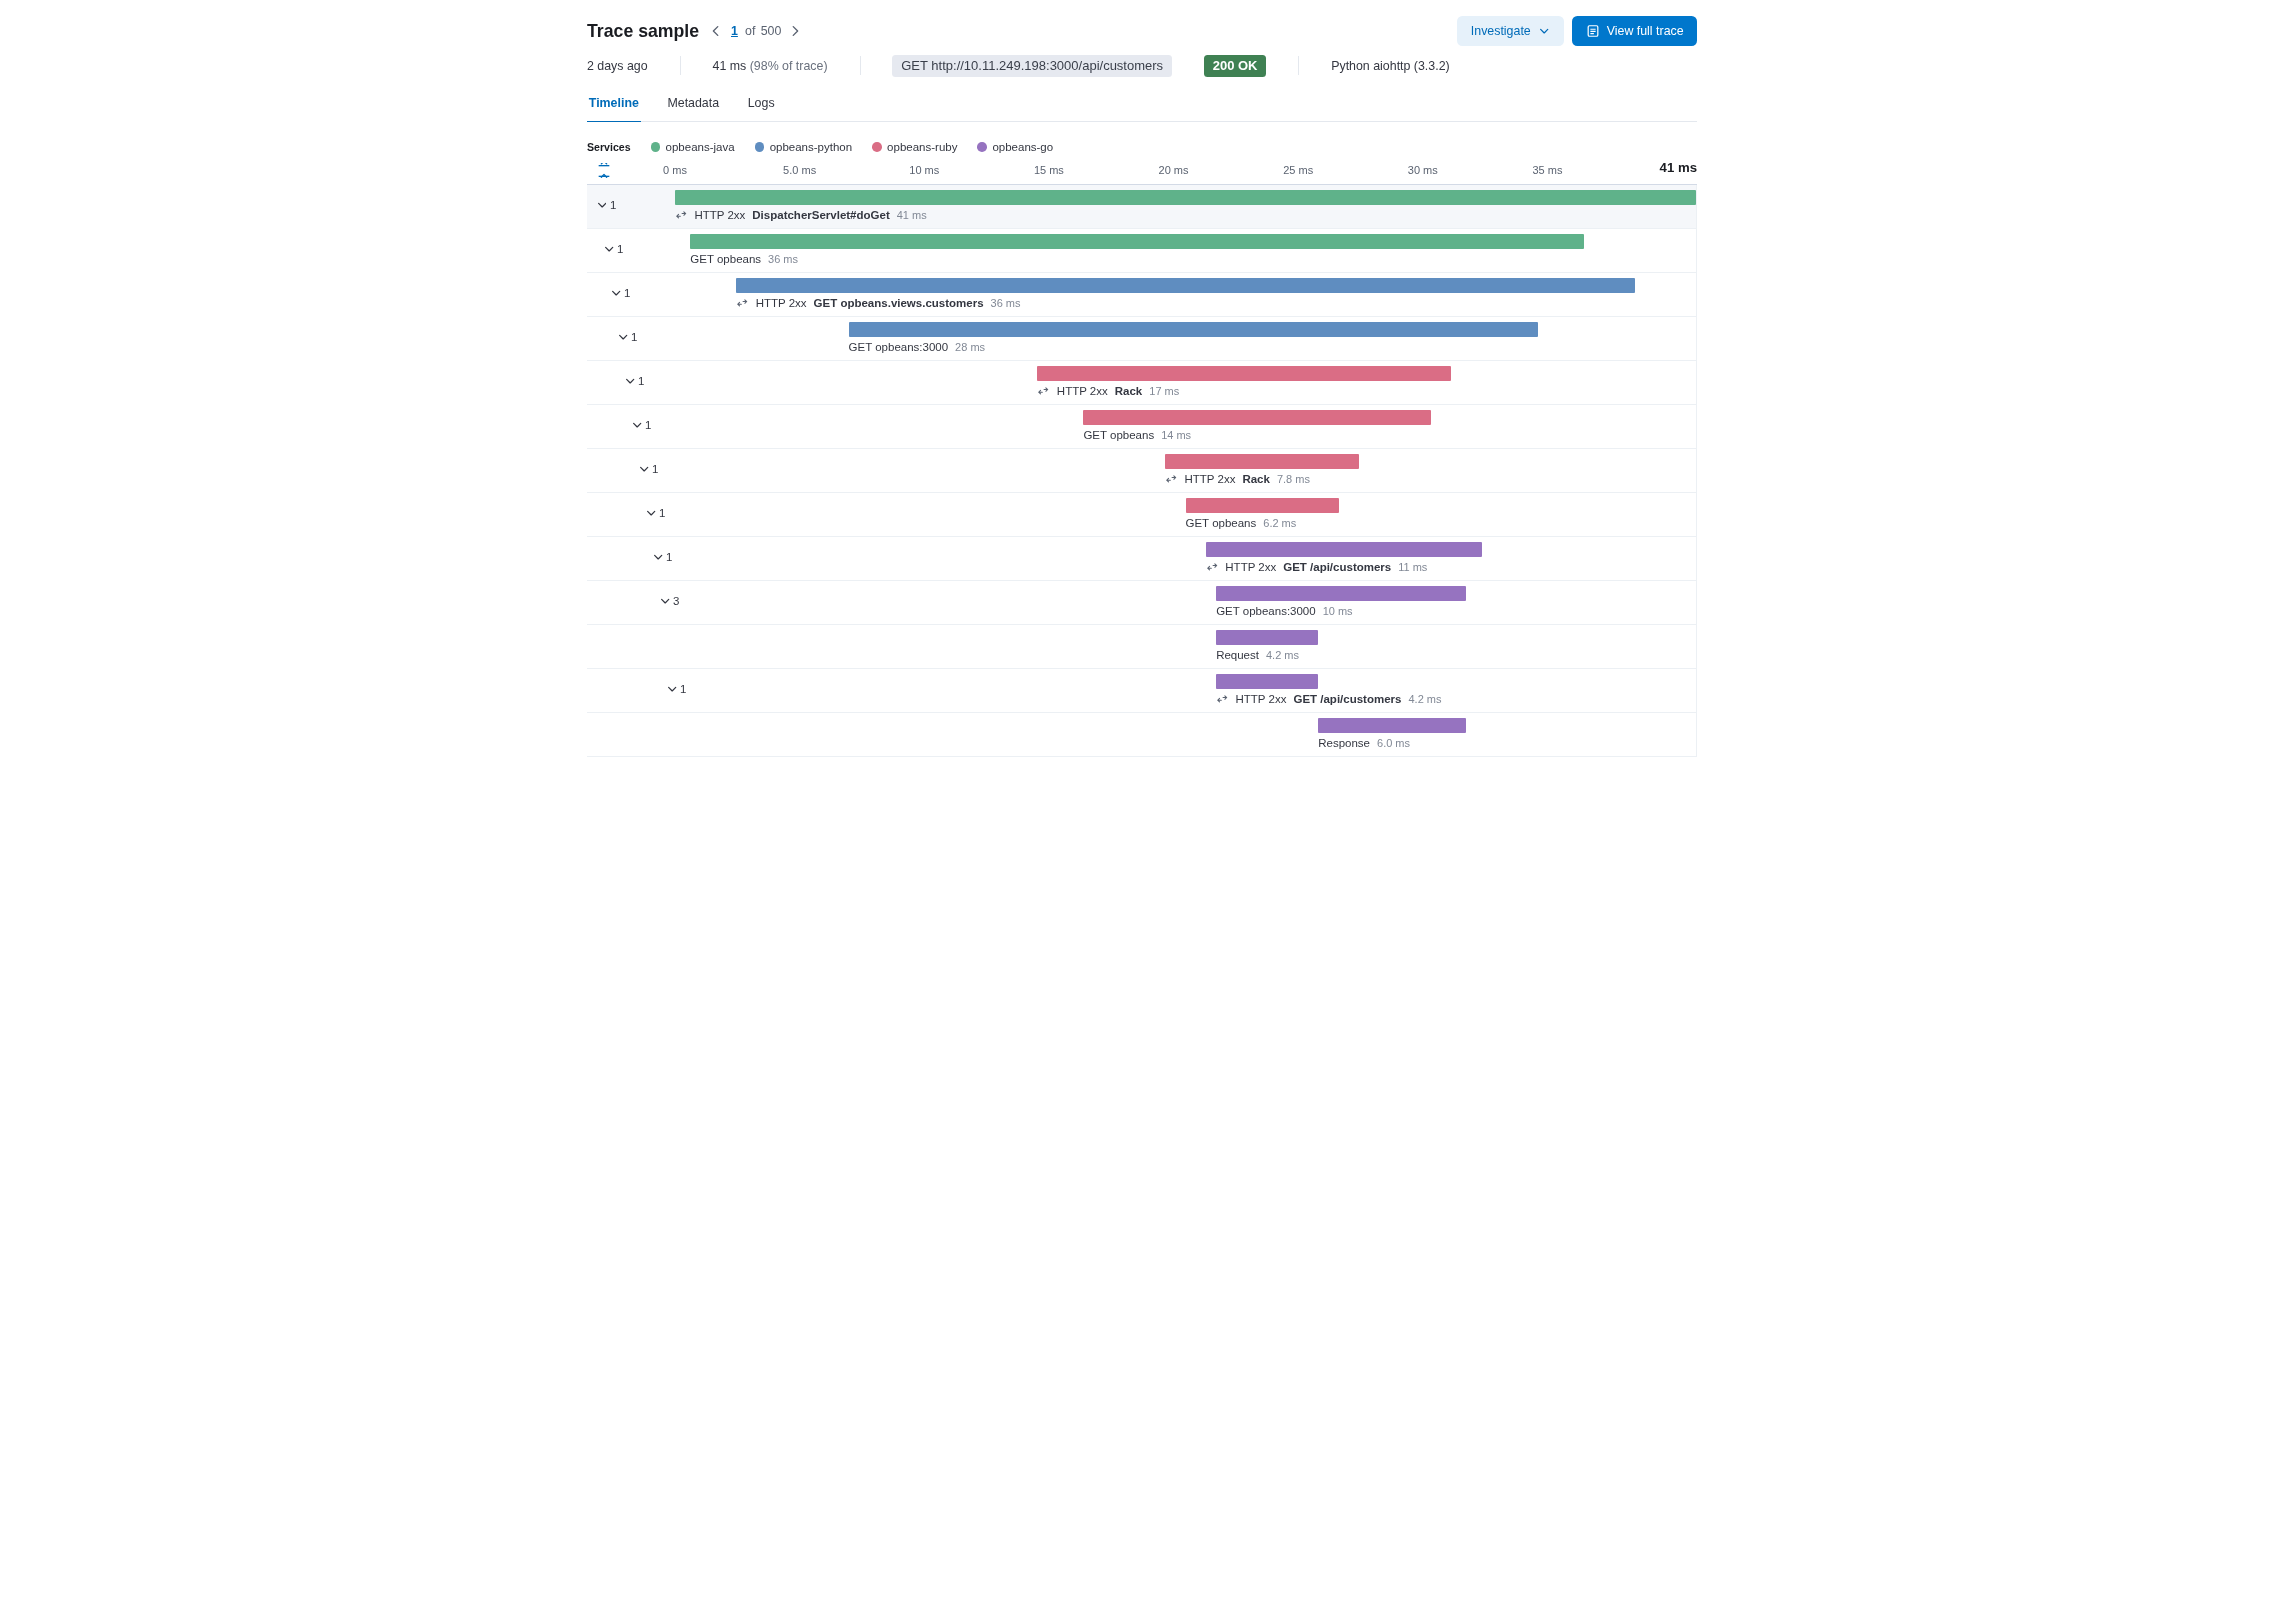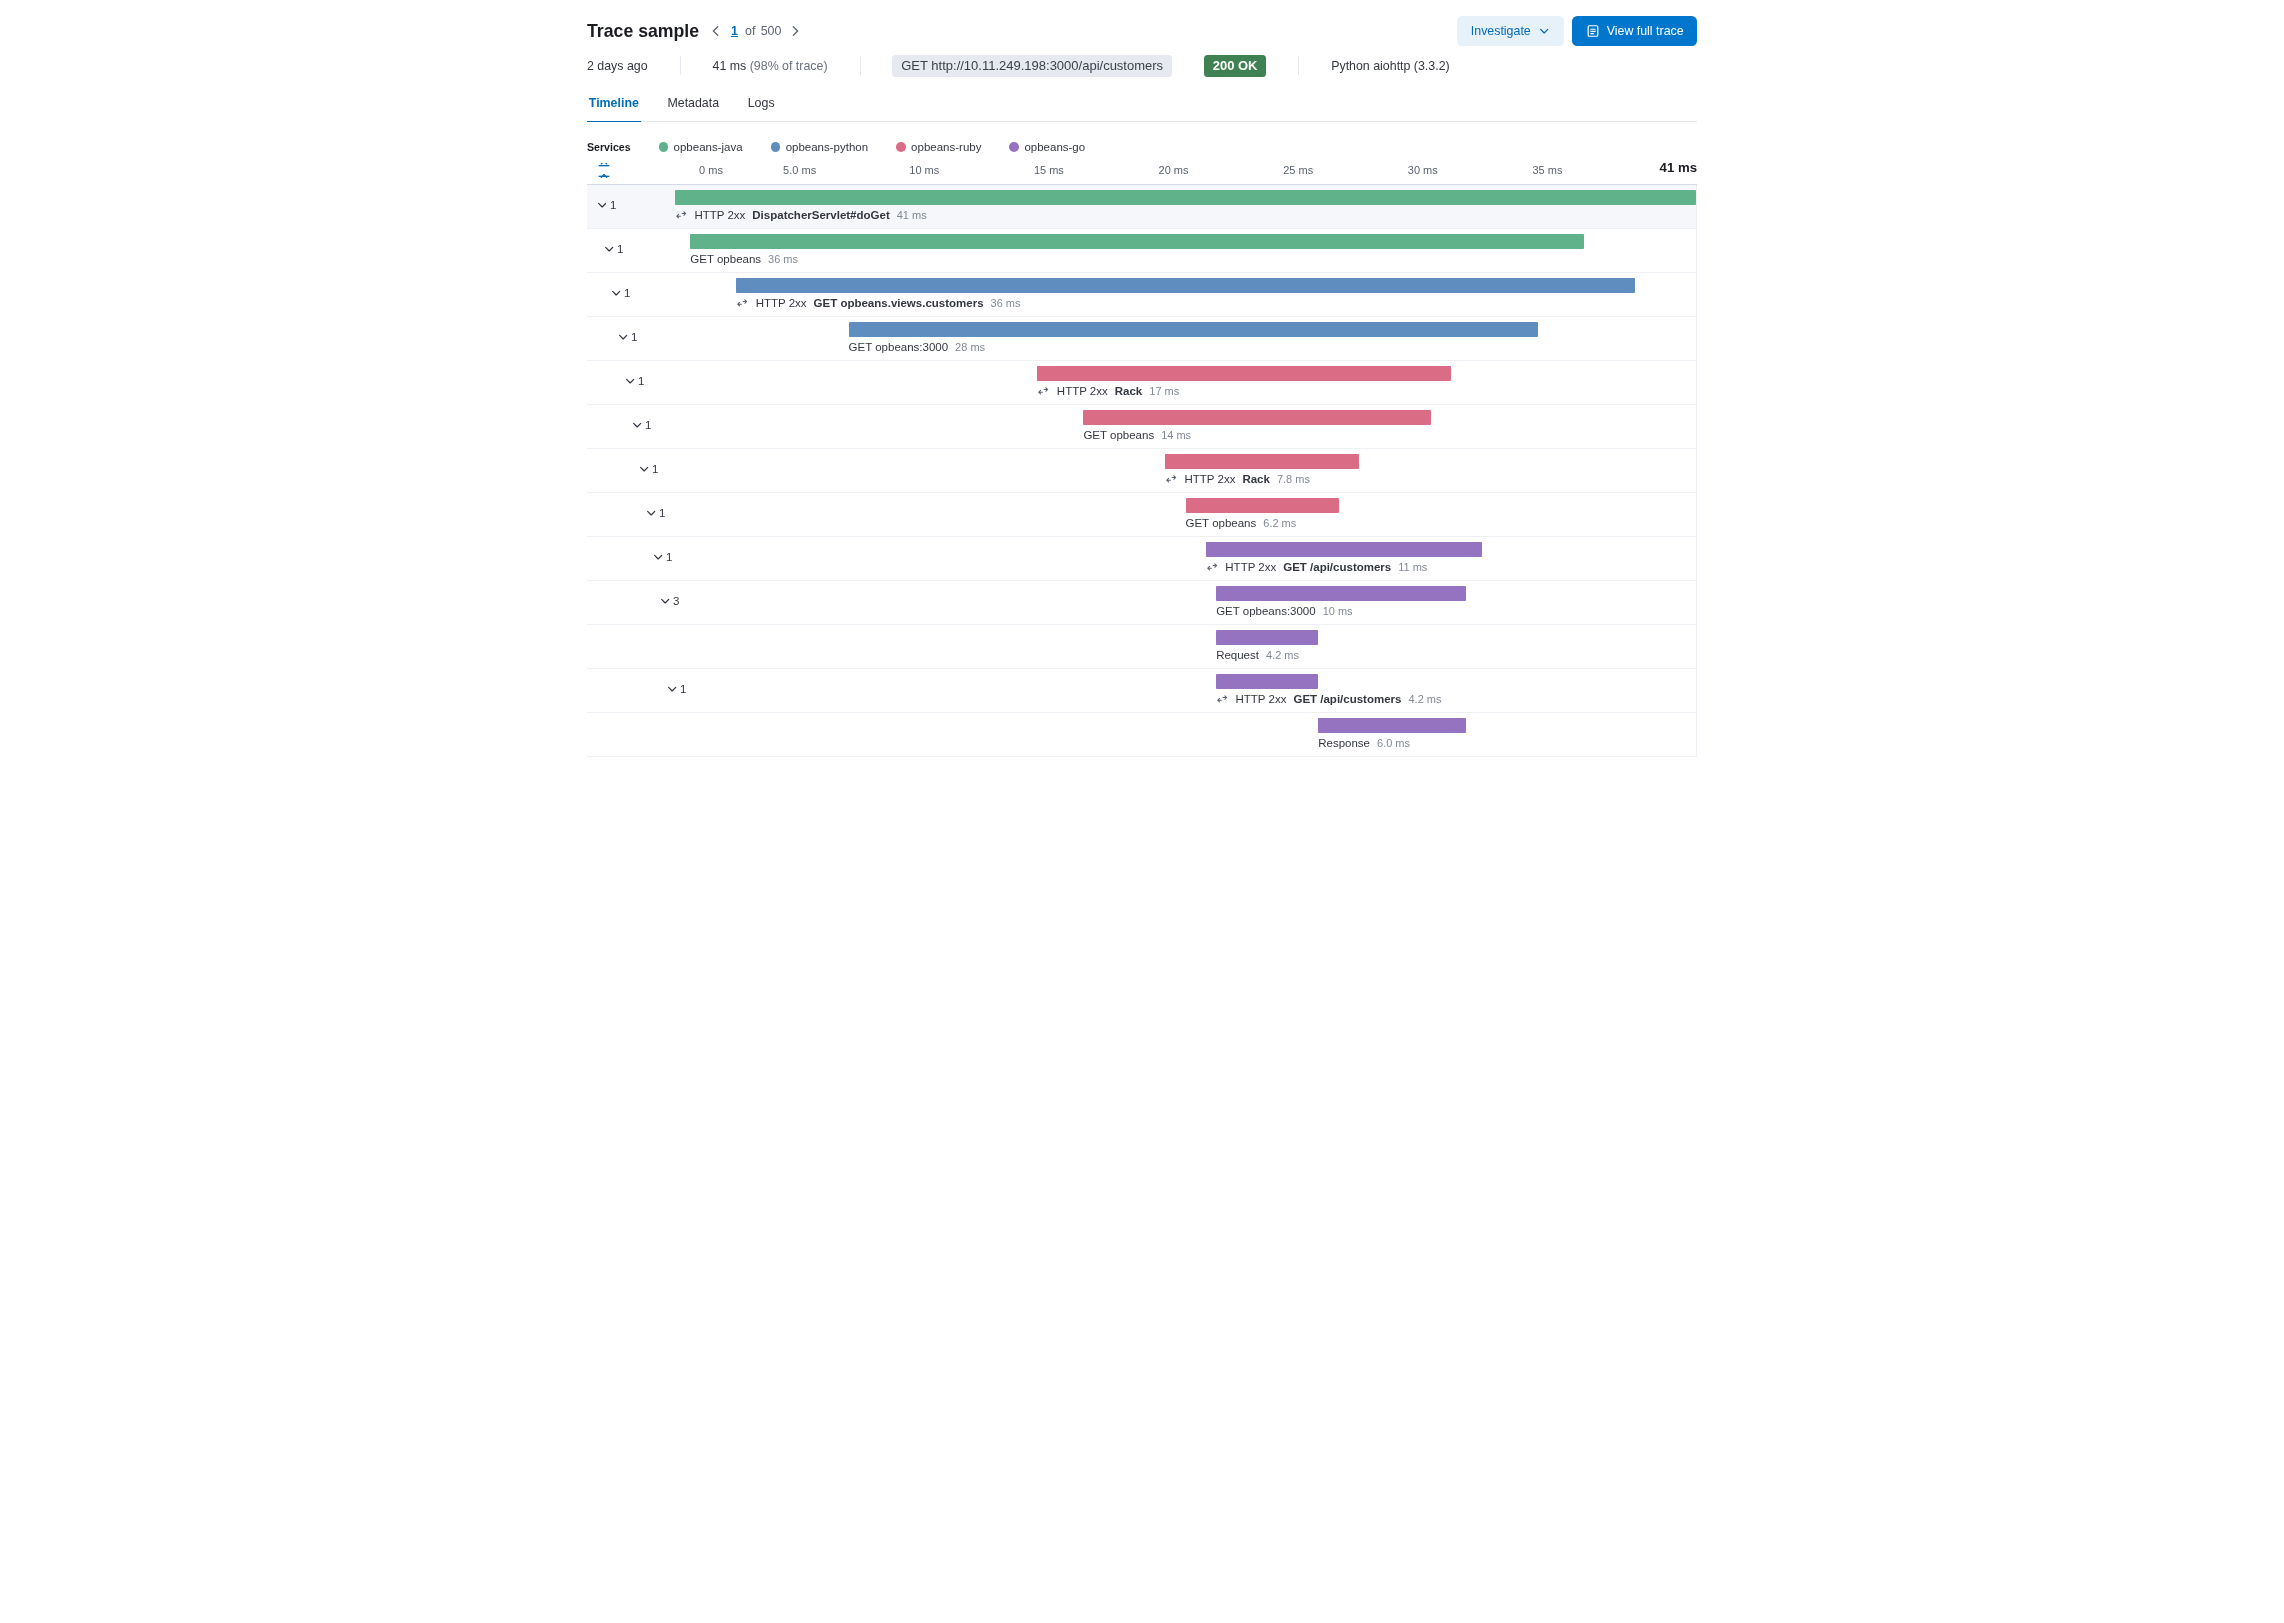--- a/index.html
+++ b/index.html
@@ -24,21 +24,21 @@
   .muted { color: #69707d; }
   .pill { background: #e6e9f0; color: #3a3f4a; border-radius: 3.5px; padding: 3.5px 8.8px; font-size: 13px; }
   .pill-ok { background: #3f8153; color: #fff; font-weight: 600; }
 
   
   .tabs { display: flex; gap: 25px; margin-top: 19.4px; border-bottom: 0.9px solid #e4e8ee; }
   .tab { padding: 0 1.8px 10.6px 1.8px; cursor: pointer; color: #343741; }
   .tab.active { color: #006bb8; font-weight: 600; border-bottom: 1.8px solid #006bb8; margin-bottom: -0.9px; }
 
   
-  .services-row { display: flex; align-items: center; gap: 28px; margin-top: 19.4px; font-size: 11.5px; }
+  .services-row { display: flex; align-items: center; gap: 20px; margin-top: 19.4px; font-size: 11.5px; }
   .services-row .lbl { font-weight: 700; font-size: 10.6px; }
   .swatch { display: inline-block; width: 9.7px; height: 9.7px; border-radius: 50%; margin-right: 5.3px; vertical-align: -0.9px; }
   .svc { color: #343741; }
 
   
   .ruler-row { display: grid; grid-template-columns: 88px 1fr; align-items: center; font-size: 11px; color: #5a6270; margin-top: 5.3px; }
   .ruler-icon { display: flex; align-items: center; padding-left: 8.8px; }
   .ticks { position: relative; height: 25px; }
   .ticks .tick { position: absolute; top: 5.3px; transform: translateX(-50%); }
   .ticks .tick:first-child { transform: none; }
@@ -178,21 +178,21 @@
   <div class="ruler-icon">
     <svg width="16" height="16" stroke="#006bb8" fill="none" viewBox="0 0 18 18">
           <path d="M3 3 H15" stroke-width="1.5"></path>
           <path d="M6 6 L9 9 L12 6" stroke-width="1.5" stroke-linecap="round" stroke-linejoin="round" transform="translate(0 -4) scale(1 -1) translate(0 -11)"></path>
           <path d="M6 12 L9 9 L12 12" stroke-width="1.5" stroke-linecap="round" stroke-linejoin="round" transform="translate(0 4)"></path>
           <path d="M3 15 H15" stroke-width="1.5"></path>
         </svg>
   </div>
   <div class="ticks" id="ticks">
     <span class="total">41 ms</span>
-  <span class="tick" style="left: 0%; margin-left: 36px;">0 ms</span>
+  <span class="tick" style="left: 0%;">0 ms</span>
         <span class="tick" style="left: 12.1951%;">5.0 ms</span>
         <span class="tick" style="left: 24.3902%;">10 ms</span>
         <span class="tick" style="left: 36.5854%;">15 ms</span>
         <span class="tick" style="left: 48.7805%;">20 ms</span>
         <span class="tick" style="left: 60.9756%;">25 ms</span>
         <span class="tick" style="left: 73.1707%;">30 ms</span>
         <span class="tick" style="left: 85.3659%;">35 ms</span>
       </div>
 </div>
 

